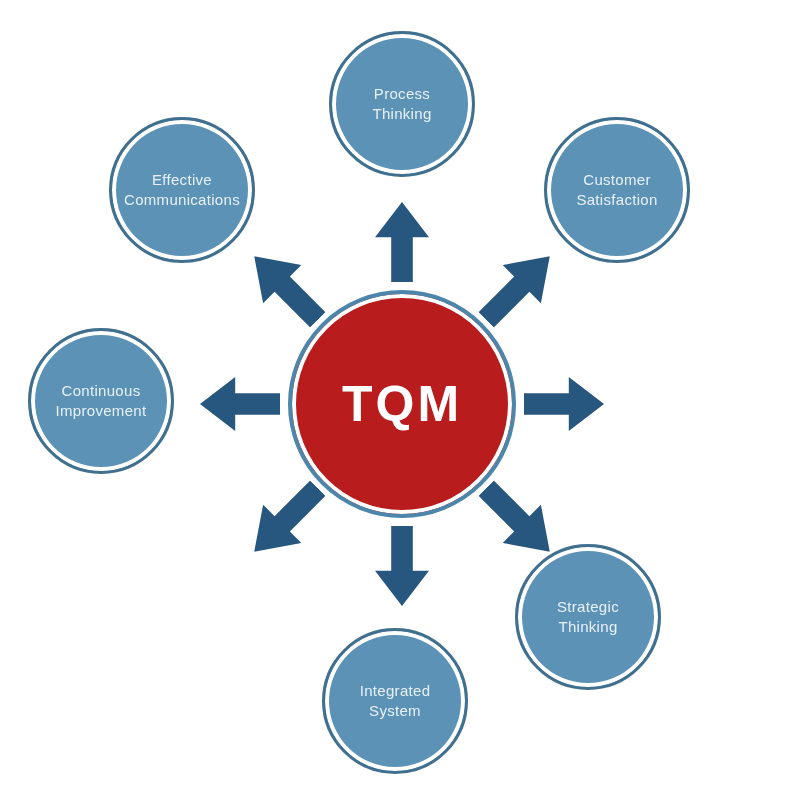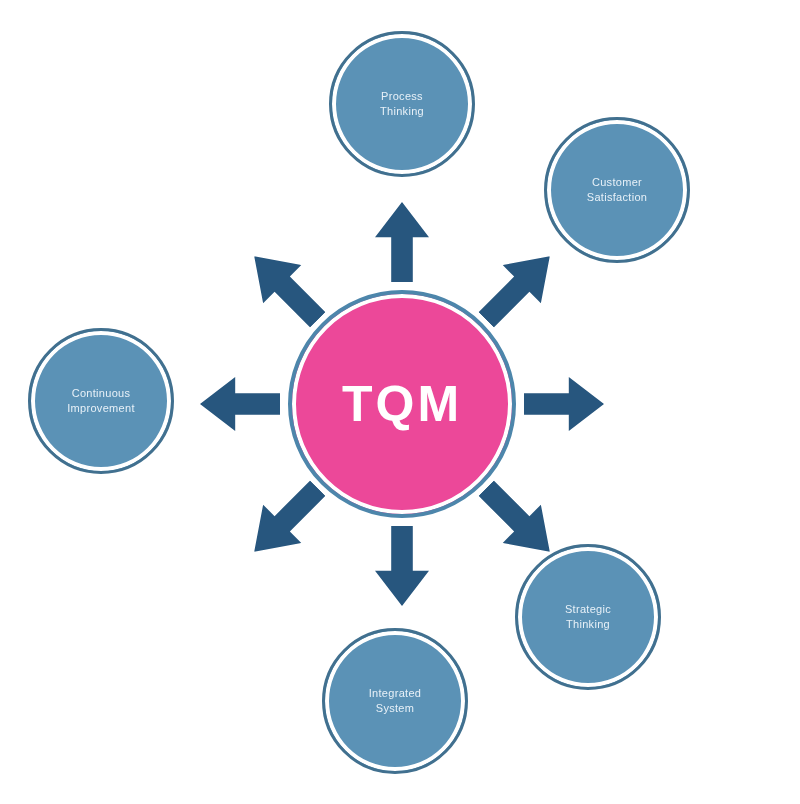--- a/index.html
+++ b/index.html
@@ -26,36 +26,36 @@
     background: #5b92b6;
     border: 3px solid #41708f;
     box-shadow: inset 0 0 0 4px #ffffff;
     display: flex;
     align-items: center;
     justify-content: center;
     text-align: center;
   }
   .node .label {
     color: #e8f1f8;
-    font-size: 11px;
+    font-size: 15px;
     line-height: 1.32;
     letter-spacing: 0.3px;
     white-space: pre-line;
     padding: 0 8px;
   }
 
   .center-node {
     position: absolute;
     box-sizing: border-box;
     left: 288px;
     top: 290px;
     width: 228px;
     height: 228px;
     border-radius: 50%;
-    background: #ec4899;
+    background: #b91c1c;
     border: 4px solid #4d86ab;
     box-shadow: inset 0 0 0 4px #ffffff;
     display: flex;
     align-items: center;
     justify-content: center;
   }
   .center-node .label {
     color: #ffffff;
     font-size: 50px;
     font-weight: bold;
@@ -133,14 +133,18 @@
     <span class="label">Integrated
 System</span>
   </div>
 
 
   <div class="node pos-left">
     <span class="label">Continuous
 Improvement</span>
   </div>
 
+  <div class="node pos-top-left">
+    <span class="label">Effective
+Communications</span>
+  </div>
 
 </div>
 
 </body></html>

